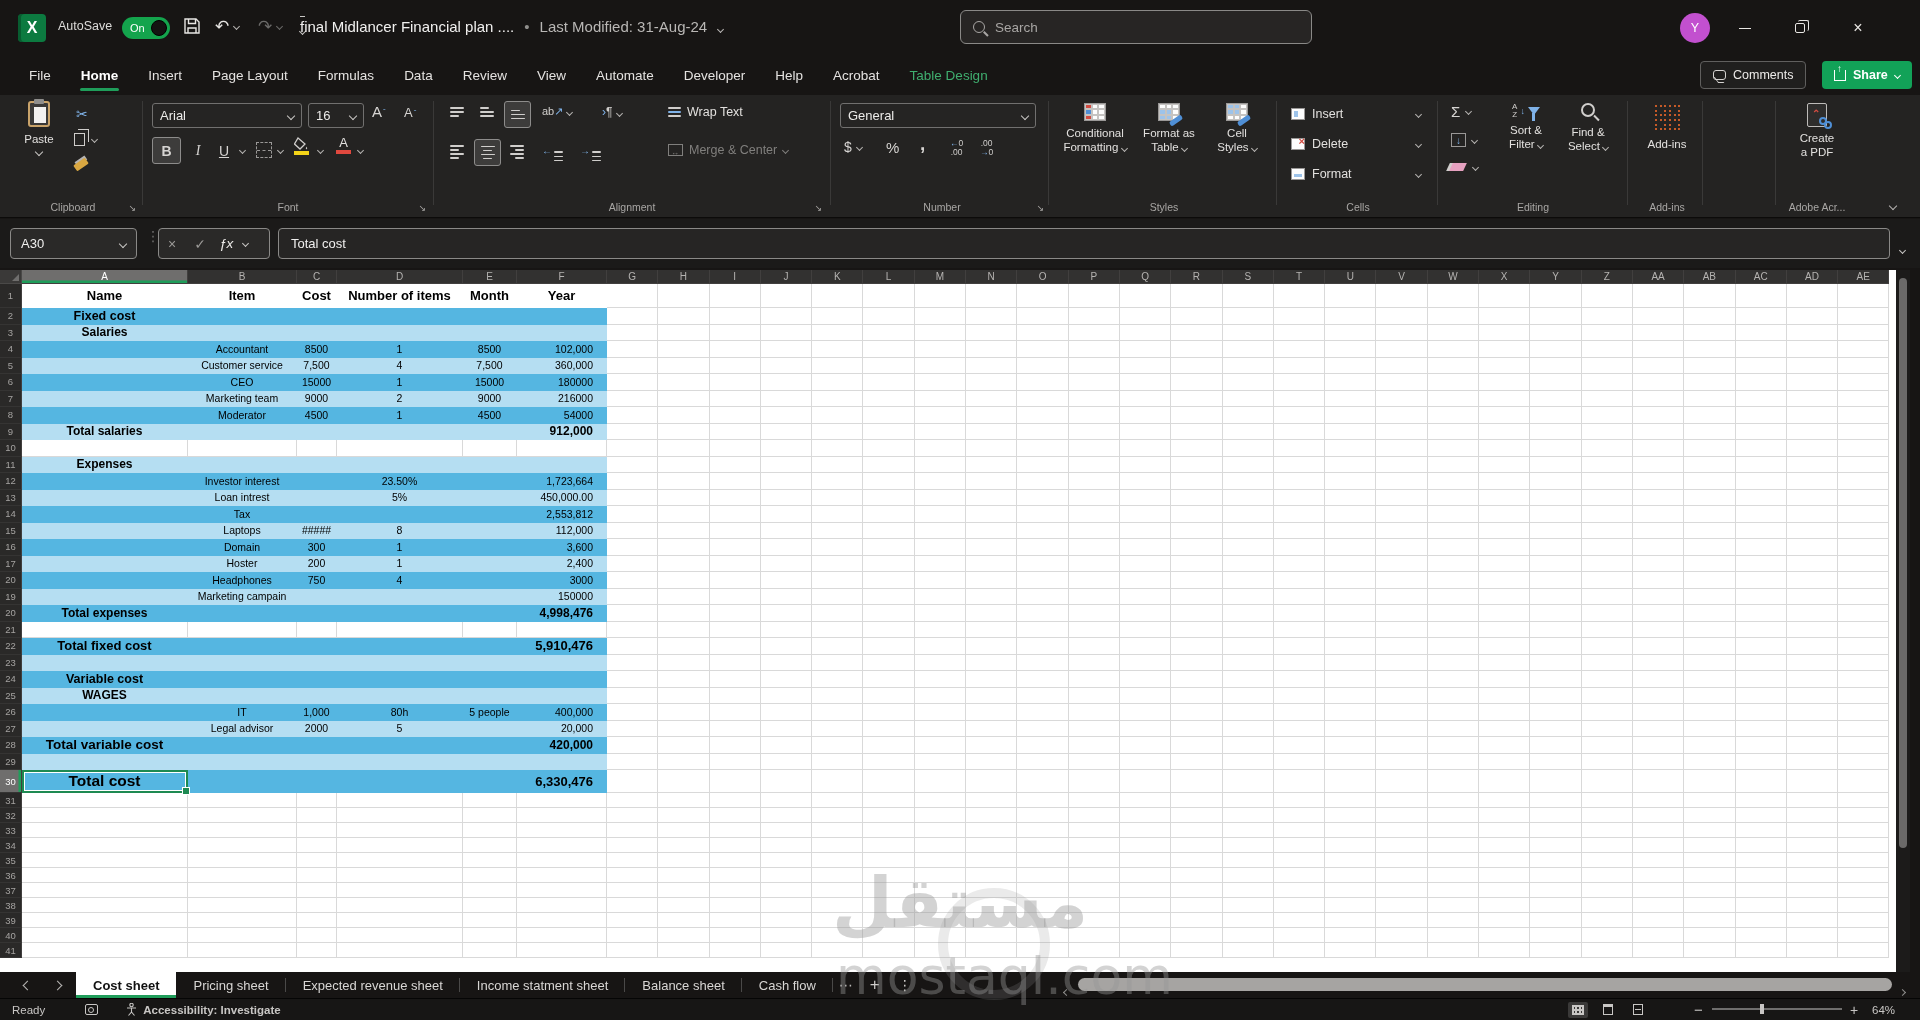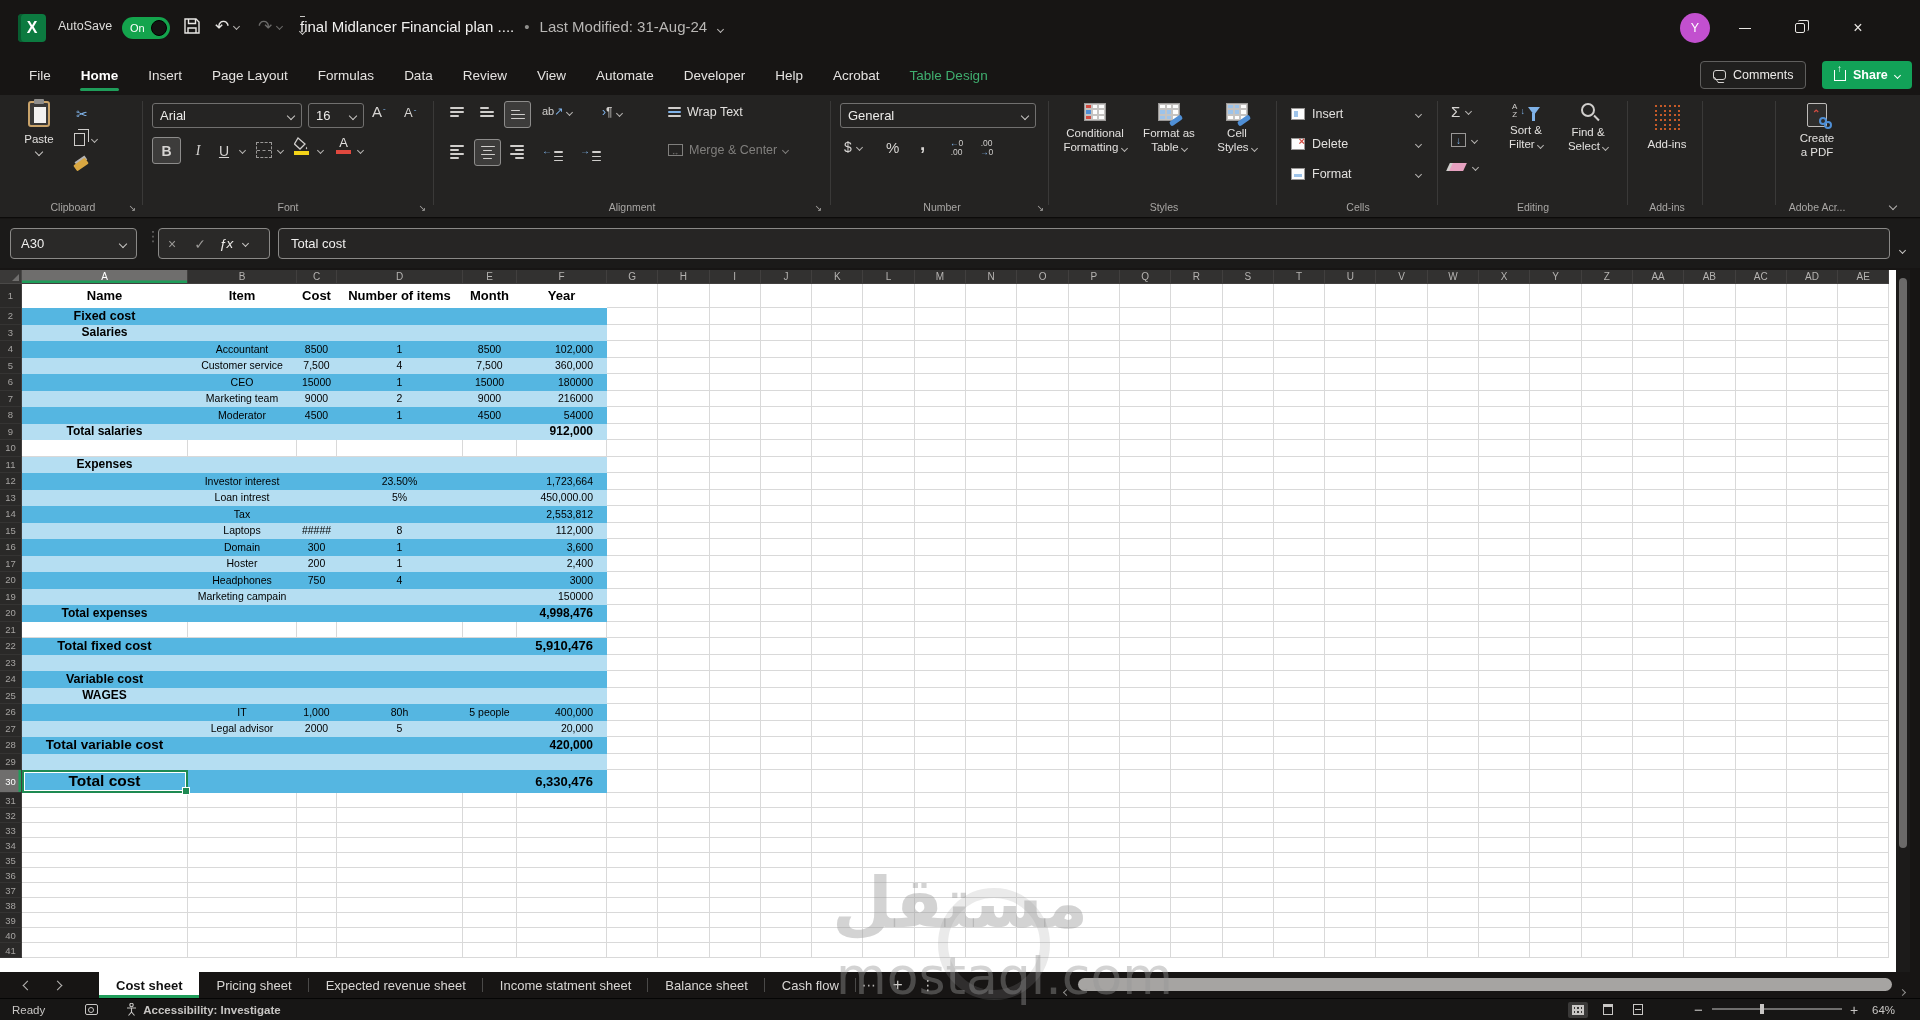--- a/index.html
+++ b/index.html
@@ -163,20 +163,24 @@
     <div class="qat" style="left:258px;color:#6b6a69">
         <span>↷</span>
         <span class="cv" style="width:5px;height:5px;margin-left:5px"></span>
       </div>
     <div class="qat" style="left:300px;color:#c8c6c4">
       <span style="display:inline-block;border-top:1.4px solid currentColor;padding-top:2px"><span class="cv" style="width:5px;height:5px"></span></span>
     </div>
     <div class="doc-title">
       <span>final Midlancer Financial plan ....</span><span class="doc-dot">•</span><span class="doc-mod">Last Modified: 31-Aug-24</span>
       <span class="cv" style="width:5px;height:5px;margin-left:7px;color:#b9b7b5"></span>
+    </div>
+    <div class="searchbox">
+      <span class="mag"></span>
+      <span class="ph">Search</span>
     </div>
     <div class="avatar">
         <span>Y</span>
       </div>
     <div class="winbtn" style="left:1722px">
         <span style="display:block;width:12px;border-top:1.4px solid #e8e6e3"></span>
       </div>
     <div class="winbtn" style="left:1777px">
         <span class="restore-glyph"></span>
       </div>
@@ -1990,21 +1994,21 @@
   <div class="wm" style="left:836px;top:946px;font-size:52px;font-weight:normal">mostaql.com</div>
   <div class="wm" style="left:832px;top:862px;font-size:70px">مستقل</div>
 
   <div class="stabbar">
     <div class="snav" style="margin-left:12px">
         <span class="cv left" style="width:7px;height:7px"></span>
       </div>
     <div class="snav">
         <span class="cv right" style="width:7px;height:7px"></span>
       </div>
-    <div id="sheet-tabs" style="display:flex;margin-left:27px">
+    <div id="sheet-tabs" style="display:flex;margin-left:4px">
         <div class="stab active">Cost sheet</div>
         <div class="stab">Pricing sheet</div>
         <div class="stab">Expected revenue sheet</div>
         <div class="stab">Income statment sheet</div>
         <div class="stab">Balance sheet</div>
         <div class="stab">Cash flow</div>
       </div>
     <span class="smore">⋯</span>
     <span class="splus">+</span>
     <span class="sdots">⋮</span>

